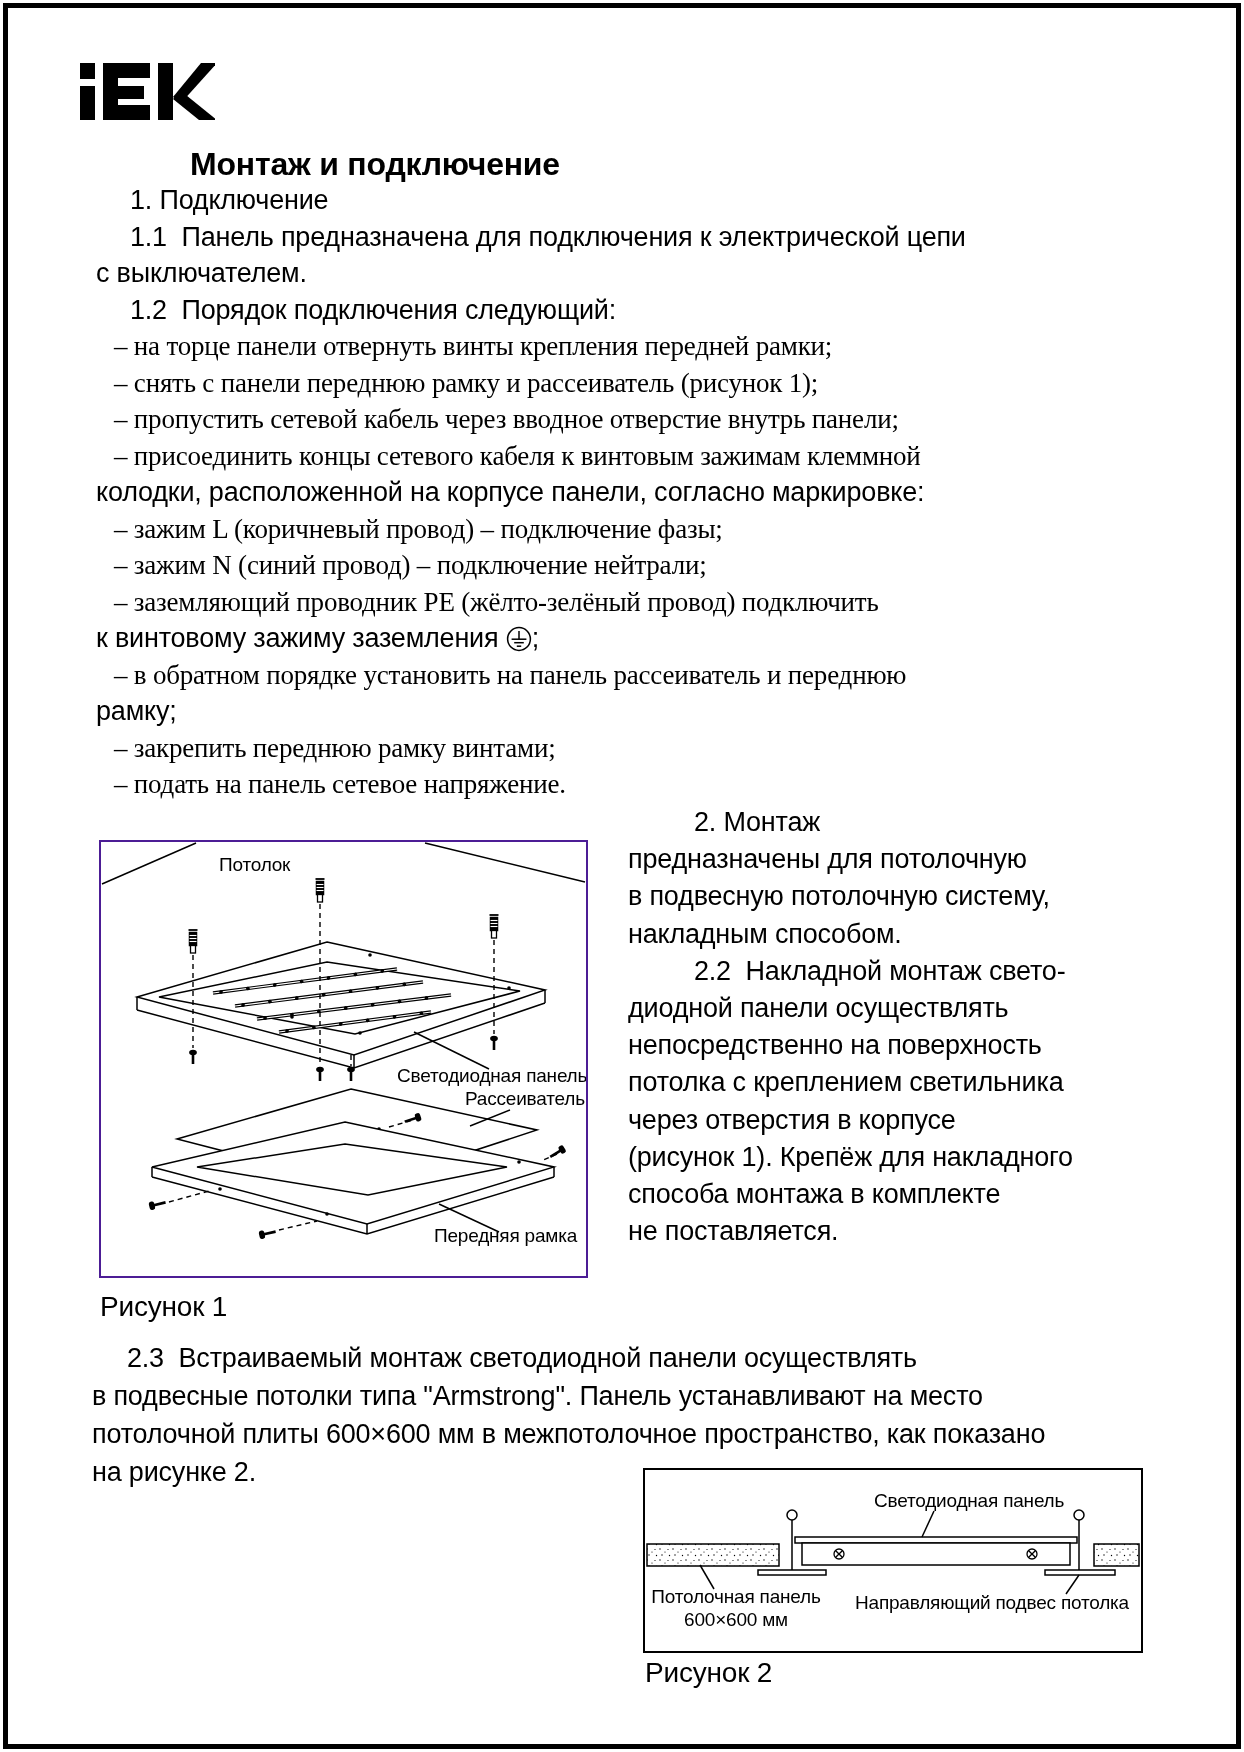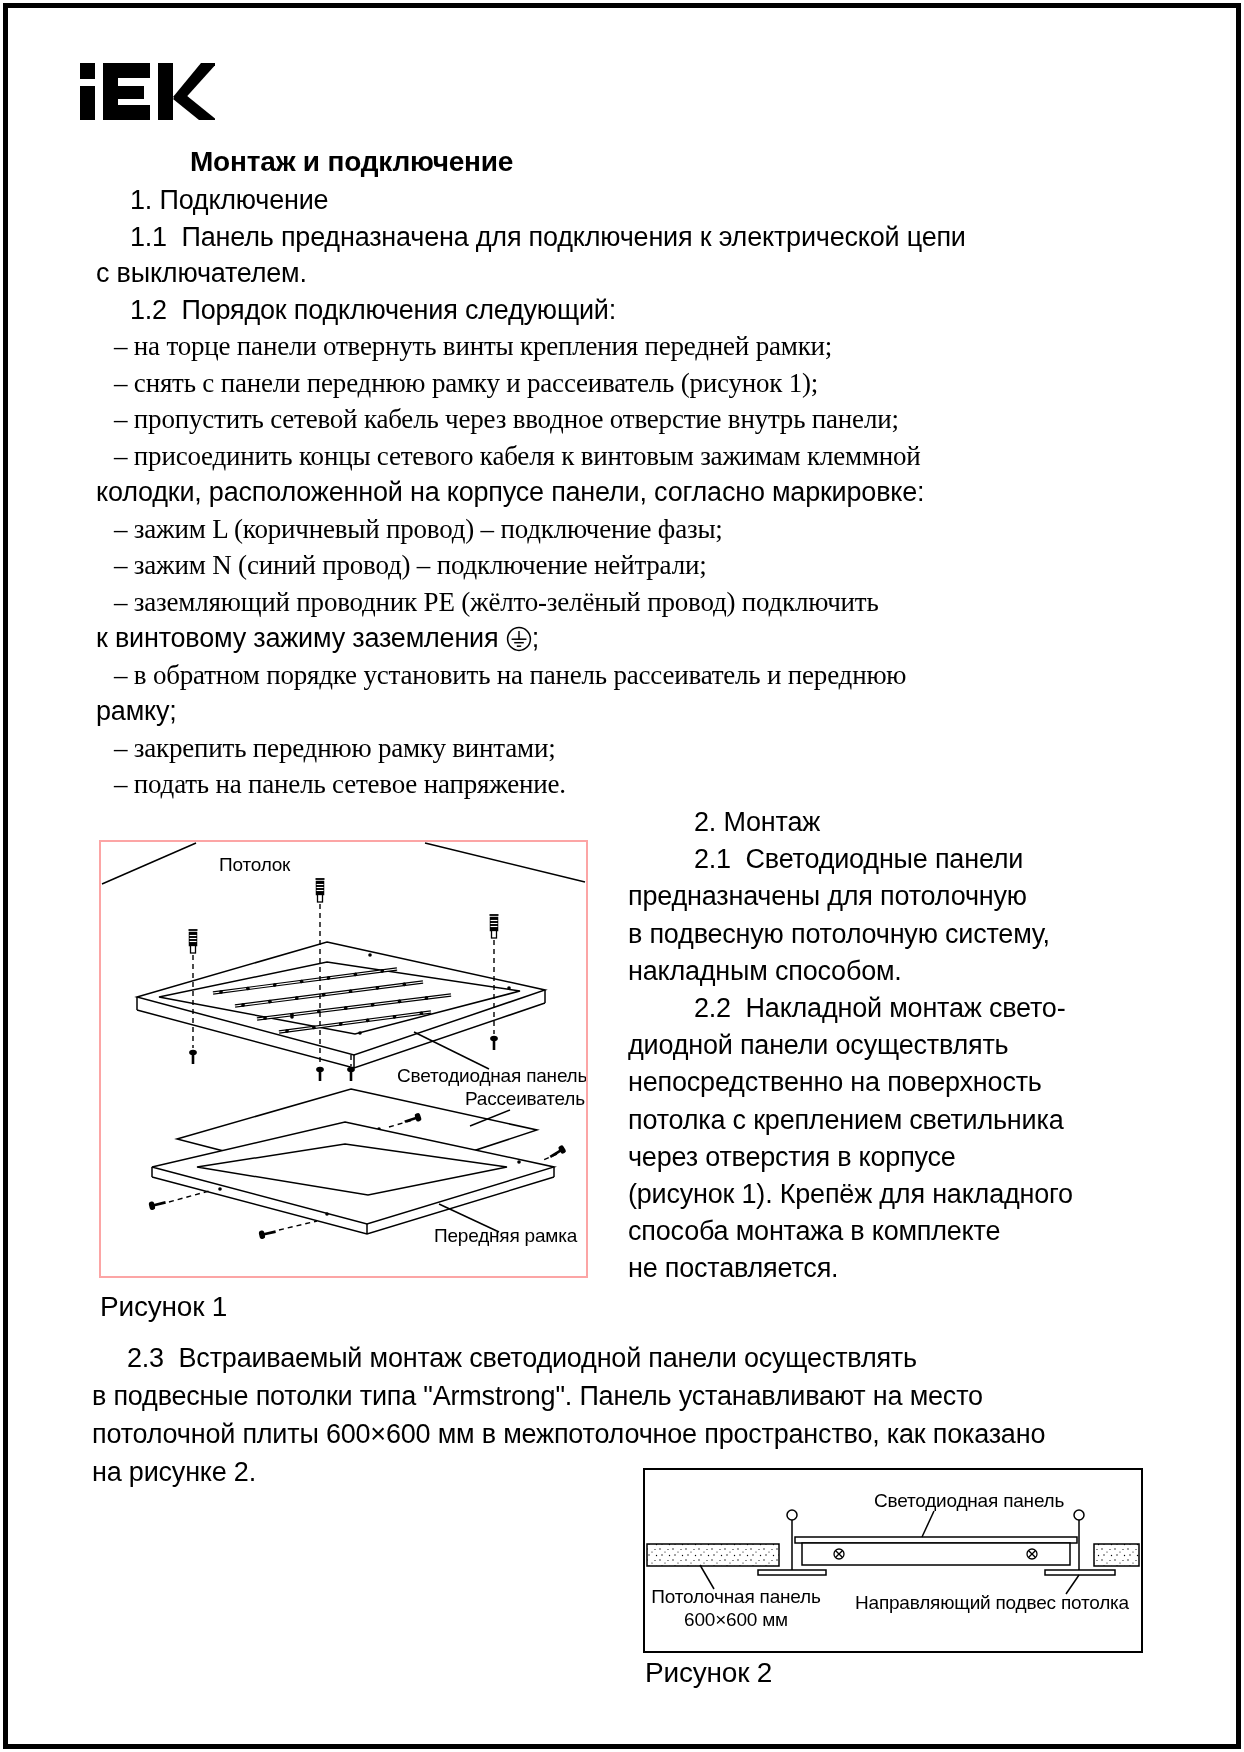--- a/index.html
+++ b/index.html
@@ -1,32 +1,32 @@
 <!DOCTYPE html>
 <html><head>
 <meta charset="utf-8">
 <style>
   html,body{margin:0;padding:0;background:#888;}
   #page{position:relative;width:1244px;height:1752px;background:#ffffff;color:#000;
         font-family:"Liberation Sans",sans-serif;overflow:hidden;margin:0 auto;}
   .frame{position:absolute;left:3px;top:3px;right:3px;bottom:3px;border:5px solid #000;pointer-events:none;}
   .abs{position:absolute;}
   #logo{left:78px;top:57px;width:137px;height:64px;}
-  #title{left:190px;top:146px;font-size:28px;font-weight:bold;letter-spacing:-0.2px;white-space:pre;}
+  #title{left:190px;top:146px;font-size:32px;font-weight:bold;letter-spacing:-0.2px;white-space:pre;}
   .textcol{letter-spacing:-0.2px;}
   #connection{left:96px;top:182px;width:1080px;font-size:27px;line-height:36.5px;}
   #montage{left:628px;top:804px;width:580px;font-size:27px;line-height:37.2px;}
   #para23{left:92px;top:1339px;width:1100px;font-size:27px;line-height:38px;}
   .line{white-space:pre;}
   #connection .ind{padding-left:34px;}
   #connection .dash{padding-left:18px;font-family:Liberation Serif, serif;}
   #montage .ind{padding-left:66px;}
   #para23 .ind{padding-left:35px;}
   .pe-icon{vertical-align:-5px;}
-  #fig1{left:99px;top:840px;width:489px;height:438px;border:2px solid #fca5a5;box-sizing:border-box;background:#fff;}
+  #fig1{left:99px;top:840px;width:489px;height:438px;border:2px solid #4c1d95;box-sizing:border-box;background:#fff;}
   #fig2{left:643px;top:1468px;width:500px;height:185px;border:2px solid #000;box-sizing:border-box;background:#fff;}
   .caption{font-size:28px;letter-spacing:-0.2px;white-space:pre;}
   #cap1{left:100px;top:1291px;}
   #cap2{left:645px;top:1657px;}
   svg text{font-family:"Liberation Sans",sans-serif;fill:#000;stroke:none;font-size:19px;letter-spacing:-0.2px;}
   #fig2svg text{font-size:19px;}
 </style>
 </head>
 <body>
 
@@ -72,21 +72,20 @@
           </g>
         </svg><span>;</span></div>
     <div class="line dash">– в обратном порядке установить на панель рассеиватель и переднюю</div>
     <div class="line">рамку;</div>
     <div class="line dash">– закрепить переднюю рамку винтами;</div>
     <div class="line dash">– подать на панель сетевое напряжение.</div>
   </div>
 
   <div id="montage" class="abs textcol">
     <div class="line ind">2. Монтаж</div>
-    <div class="line ind">2.1  Светодиодные панели</div>
     <div class="line">предназначены для потолочную</div>
     <div class="line">в подвесную потолочную систему,</div>
     <div class="line">накладным способом.</div>
     <div class="line ind">2.2  Накладной монтаж свето-</div>
     <div class="line">диодной панели осуществлять</div>
     <div class="line">непосредственно на поверхность</div>
     <div class="line">потолка с креплением светильника</div>
     <div class="line">через отверстия в корпусе</div>
     <div class="line">(рисунок 1). Крепёж для накладного</div>
     <div class="line">способа монтажа в комплекте</div>

